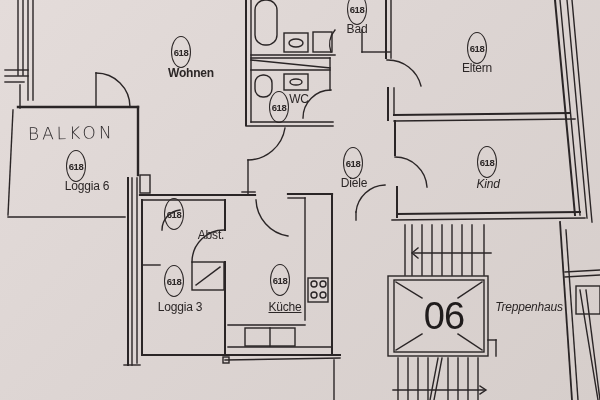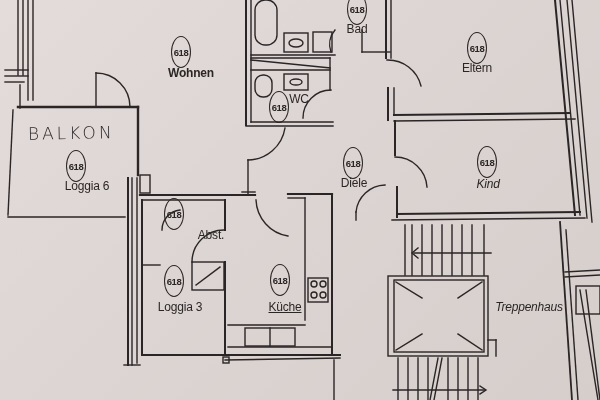--- a/index.html
+++ b/index.html
@@ -224,14 +224,15 @@
 
   <div class="badge" style="left:174px; top:214px;">618</div>
   <div class="lbl" style="left:175px; top:228px;margin-left:36px;">Abst.</div>
 
   <div class="badge" style="left:174px; top:281px;">618</div>
   <div class="lbl" style="left:180px; top:300px;">Loggia 3</div>
 
   <div class="badge" style="left:280px; top:280px;">618</div>
   <div class="lbl" style="left:285px; top:300px;text-decoration:underline;">Küche</div>
 
+  <div class="big" style="left:444px; top:316px;">06</div>
   <div class="lbl" style="left:529px; top:300px;font-style:italic;">Treppenhaus</div>
 </div>
 
 </body></html>

